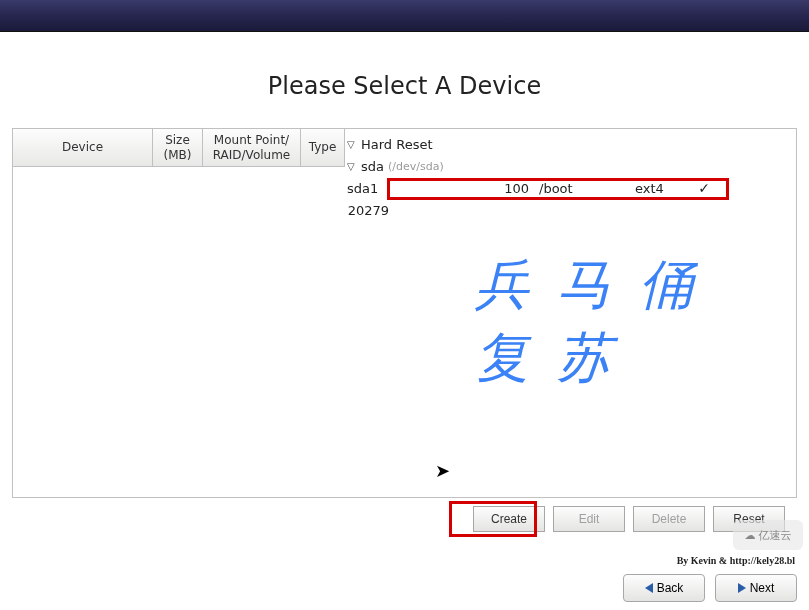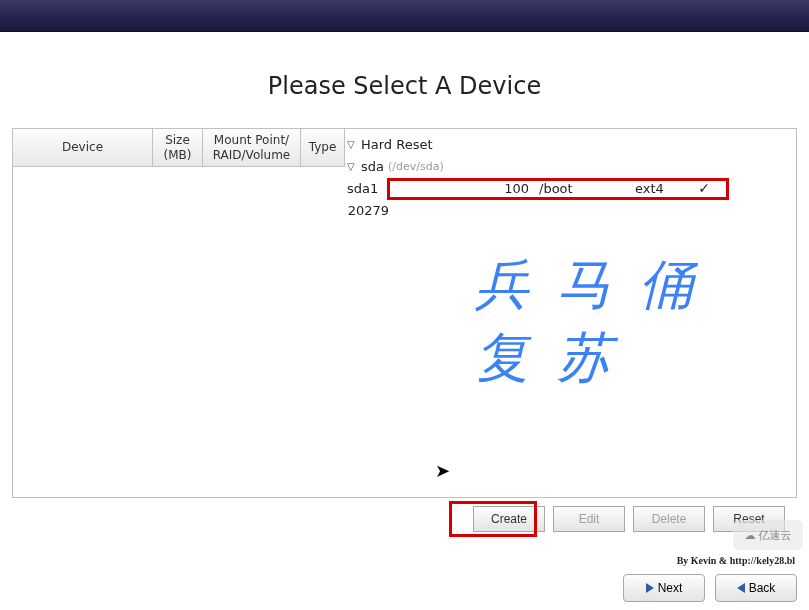--- a/index.html
+++ b/index.html
@@ -268,25 +268,25 @@
     <div class="hl-create"></div>
   </div>
 </div>
 
 <div class="cursor">➤</div>
 
 <div class="attribution">By Kevin &amp; http://kely28.bl</div>
 
 <div class="nav-row">
   <button class="nav-btn">
+    <span class="arrow-left"></span>
+    <span>Back</span>
+  </button>
+  <button class="nav-btn">
     <span class="arrow-right"></span>
     <span>Next</span>
-  </button>
-  <button class="nav-btn">
-    <span class="arrow-left"></span>
-    <span>Back</span>
   </button>
 </div>
 
 <div class="corner-watermark">
   <span>☁</span>
   <span>亿速云</span>
 </div>
 
 </body></html>

